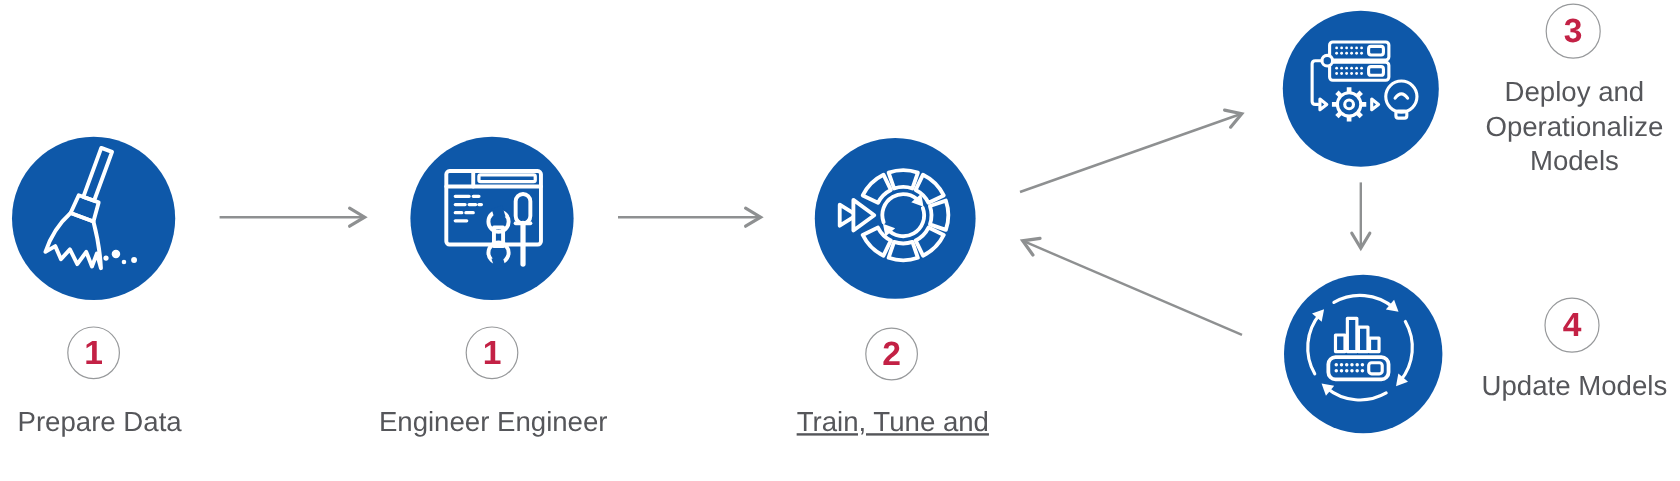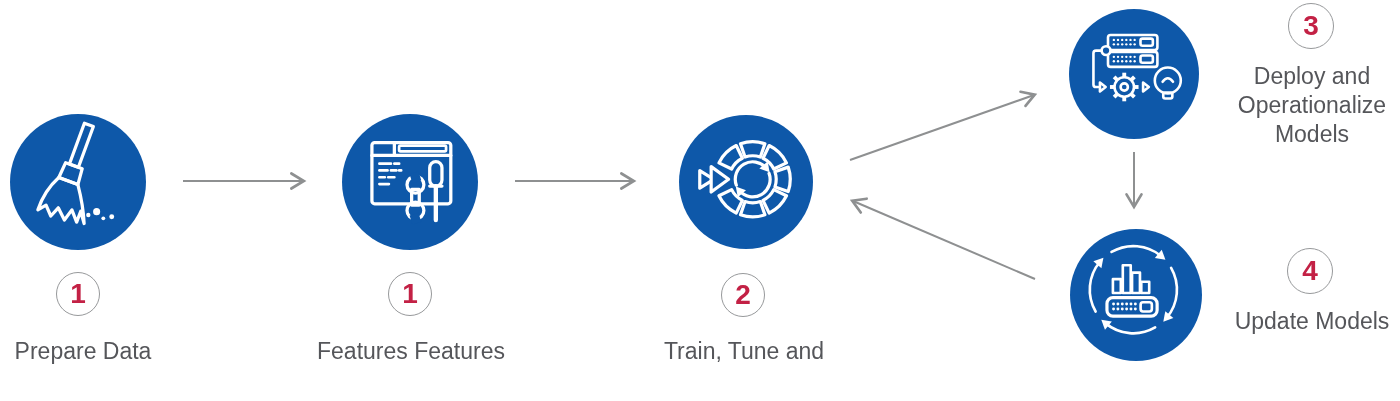--- a/index.html
+++ b/index.html
@@ -29,21 +29,21 @@
   .b3{left:721px;top:273px;}
   .b4{left:1288px;top:3px;width:46px;height:46px;}
   .b5{left:1287px;top:248px;width:46px;height:46px;}
   .label{
     position:absolute;width:200px;text-align:center;
     color:#55565A;font-size:23px;line-height:30px;font-weight:400;
   }
   .label span{display:block;}
   .l1{left:-17px;top:336px;}
   .l2{left:311px;top:336px;}
-  .l3{left:644px;top:336px;}
+  .l3{left:644px;top:336px;text-decoration:underline;}
   .l4{left:1212px;top:62px;line-height:29px;}
   .l5{left:1212px;top:306px;}
   .ico{stroke:#ffffff;fill:none;stroke-width:2.4;stroke-linecap:round;stroke-linejoin:round;}
   .ico .fillw{fill:#ffffff;stroke:none;}
   .ico .blue{fill:#0E58A9;stroke:none;}
   .ico .bluestroke{fill:#0E58A9;stroke:#ffffff;}
   .ico .thin{stroke-width:2;}
 </style>
 </head>
 <body>
@@ -100,21 +100,21 @@
 
       <rect x="64.5" y="35" width="9" height="18" rx="4.5"></rect>
       <path d="M64.5,53 L73.5,53"></path>
       <path d="M69,53 L69,78" stroke-width="3.2"></path>
     </svg>
   </div>
   <div class="badge b2">
     <span>1</span>
   </div>
   <div class="label l2">
-    <span>Features Features</span>
+    <span>Engineer Engineer</span>
   </div>
 
   <div class="circle c3">
     <svg viewBox="0 0 100 100" class="ico">
       <g transform="translate(55,48)">
         <path d="M16.6,-5.7 L26.5,-9.1 A28,28 0 0 1 26.5,9.1 L16.6,5.7 A17.5,17.5 0 0 0 16.6,-5.7 Z"></path>
         <path d="M15.7,7.7 L25.2,12.3 A28,28 0 0 1 12.3,25.2 L7.7,15.7 A17.5,17.5 0 0 0 15.7,7.7 Z"></path>
         <path d="M5.7,16.6 L9.1,26.5 A28,28 0 0 1 -9.1,26.5 L-5.7,16.6 A17.5,17.5 0 0 0 5.7,16.6 Z"></path>
         <path d="M-7.7,15.7 L-12.3,25.2 A28,28 0 0 1 -25.2,12.3 L-15.7,7.7 A17.5,17.5 0 0 0 -7.7,15.7 Z"></path>
         <path d="M-15.7,-7.7 L-25.2,-12.3 A28,28 0 0 1 -12.3,-25.2 L-7.7,-15.7 A17.5,17.5 0 0 0 -15.7,-7.7 Z"></path>

